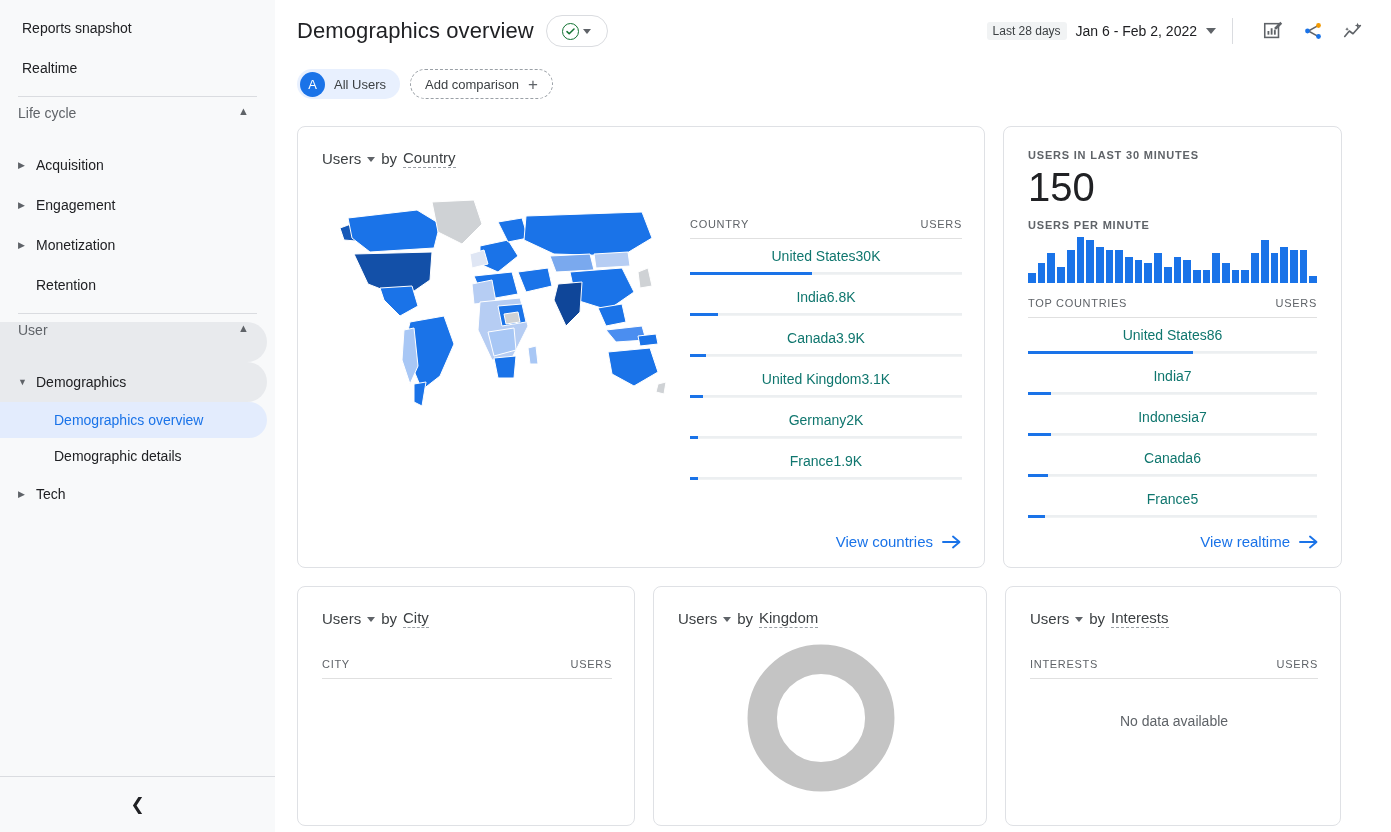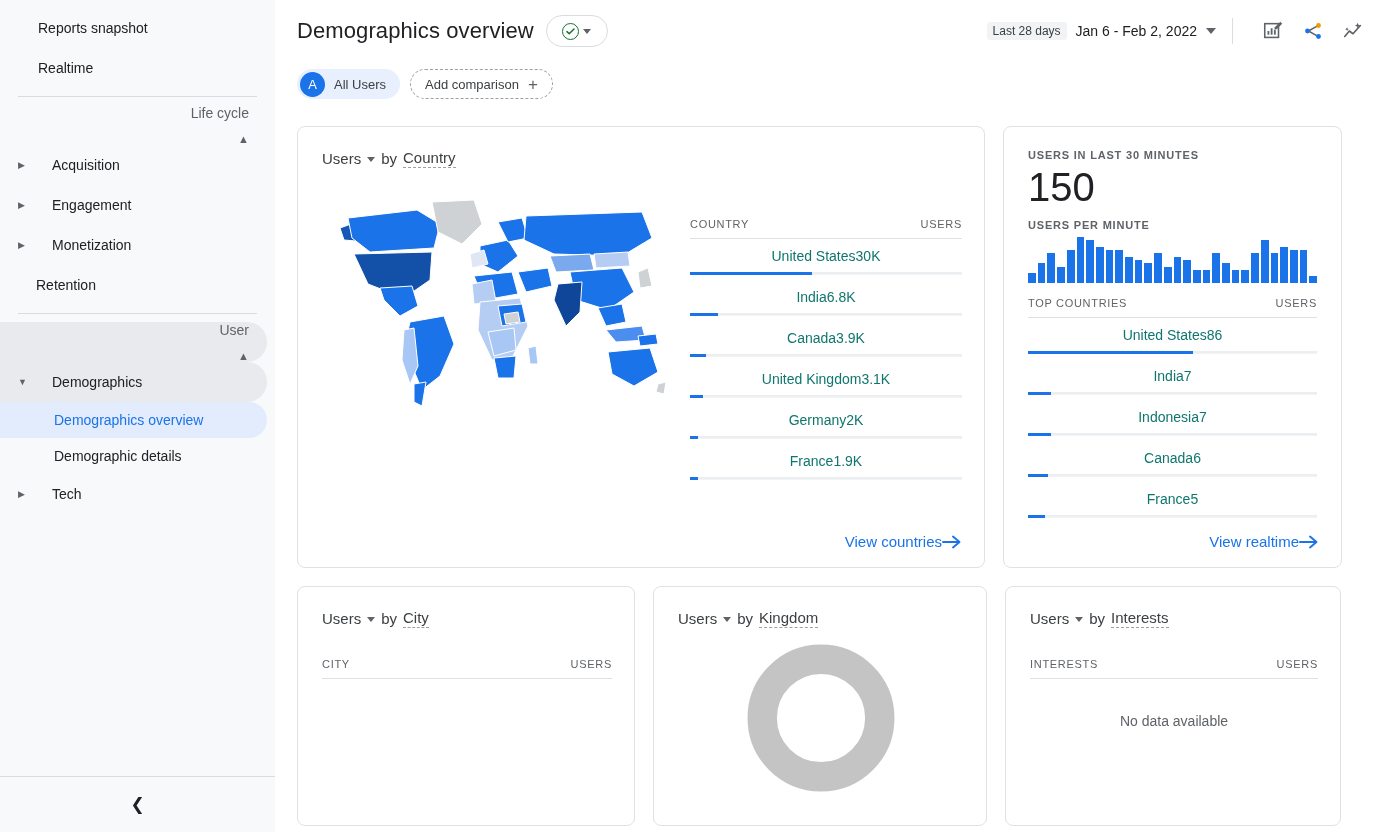--- a/index.html
+++ b/index.html
@@ -27,39 +27,38 @@
     margin-right: 8px;
     cursor: pointer;
     padding-left: 18px;
   }
   .nav-item.top { padding-left: 18px; }
   .nav-item .caret {
     width: 14px; flex: 0 0 14px;
     font-size: 9px; color: #5f6368;
     display: flex; align-items: center;
   }
-  .nav-item .nav-label { margin-left: 20px; }
+  .nav-item .nav-label { margin-left: 4px; }
   .nav-item.indent .nav-label { margin-left: 18px; }
   .nav-item.sub {
     padding-left: 54px;
     border-radius: 0 20px 20px 0;
     height: 36px;
   }
   .nav-item.group-active { background: #e8eaed; font-weight: 400; }
   .nav-item.sub.active { background: #e3ecfd; color: #1a73e8; }
   .divider { height: 1px; background: #dadce0; margin: 8px 18px 8px 18px; }
   .section-head {
     height: 40px;
-    display: flex; align-items: flex-end; justify-content: space-between;
+    display: flex; align-items: flex-start; justify-content: space-between;
     font-size: 14px; color: #5f6368;
     padding: 0 18px 0 18px;
     margin-right: 8px;
     border-radius: 0 20px 20px 0;
     cursor: pointer;
-    flex-direction: column;
   }
   .section-head.shaded { background: #e8eaed; }
   .chev-up { font-size: 11px; color: #5f6368; }
   .sidebar-footer {
     position: absolute; bottom: 0; left: 0; right: 0;
     height: 56px;
     border-top: 1px solid #dadce0;
     display: flex; align-items: center; justify-content: center;
   }
   .collapse-btn {
@@ -185,21 +184,21 @@
   .tbl-row { padding-top: 9px; }
   .tbl-row .line { display: flex; justify-content: center; font-size: 14px; color: #0f766e; }
   .tbl-row .bar-track {
     height: 3px; background: #eceff1; margin-top: 8px; margin-bottom: 5px;
     border-bottom: 1px solid #f1f3f4;
   }
   .tbl-row .bar-fill { height: 3px; background: #1a73e8; }
 
   .card-link {
     position: absolute; right: 22px; bottom: 17px;
-    display: flex; align-items: center; 
+    display: flex; align-items: center; gap: 9px;
     color: #1a73e8; font-size: 15px; cursor: pointer;
   }
 
   .kpi-label { font-size: 11px; letter-spacing: .8px; color: #5f6368; font-weight: bold; }
   .kpi-value { font-size: 40px; color: #202124; font-weight: 400; line-height: 1.1; margin: 4px 0 10px; }
   .spark { height: 46px; display: flex; align-items: flex-end; gap: 2px; margin: 6px 0 14px; }
   .spark .sbar { flex: 1; background: #1a73e8; }
 
   .nodata { text-align: center; font-size: 14px; color: #5f6368; padding-top: 34px; }
 

